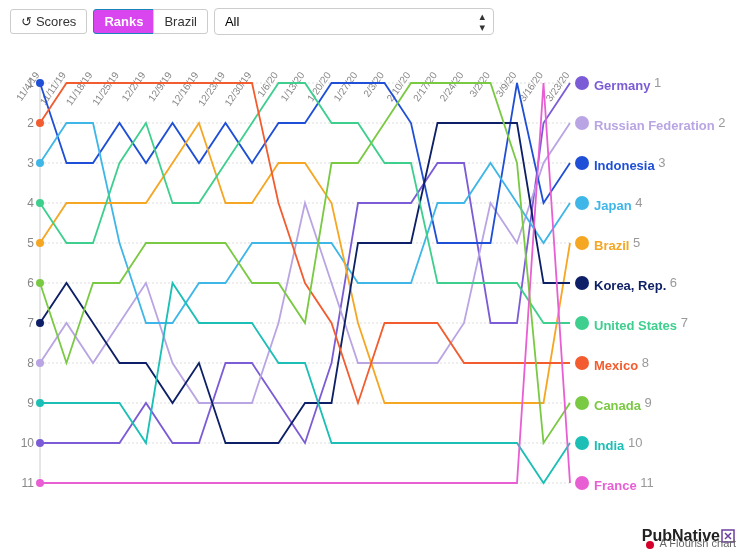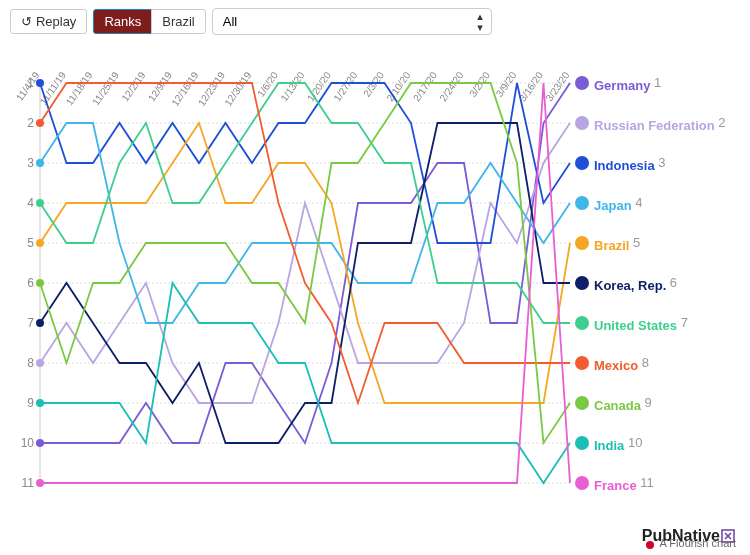--- a/index.html
+++ b/index.html
@@ -24,23 +24,24 @@
     padding: 4px 10px;
     font-size: 13px;
     border-radius: 3px;
     cursor: pointer;
     color: #333;
     display: inline-flex;
     align-items: center;
     gap: 4px;
   }
   .btn.active {
-    background: #7f1d1d;
+    background: #d946ef;
     color: #fff;
     border-color: #1985b9;
+    font-weight: bold;
   }
   .btn-group { display: inline-flex; }
   .btn-group .btn { border-radius: 0; margin-left: -1px; }
   .btn-group .btn:first-child { border-radius: 3px 0 0 3px; margin-left: 0; }
   .btn-group .btn:last-child { border-radius: 0 3px 3px 0; }
   .select {
     border: 1px solid #ccc;
     background: #fff;
     padding: 5px 28px 5px 10px;
     font-size: 13px;
@@ -105,21 +106,21 @@
     width: 8px; height: 8px; border-radius: 50%; background: #d6002a; display:inline-block;
   }
   .replay-icon { display:inline-block; transform: scaleX(-1); }
 </style>
 </head>
 <body>
 
 <div class="toolbar">
   <button class="btn">
     <span class="replay-icon">↻</span>
-    <span>Replay</span>
+    <span>Scores</span>
   </button>
   <div class="btn-group">
     <button class="btn active">Ranks</button>
     <button class="btn">Brazil</button>
   </div>
   <div class="select">
     <span>All</span>
     <span class="caret">▴<br>▾</span>
   </div>
 </div>

